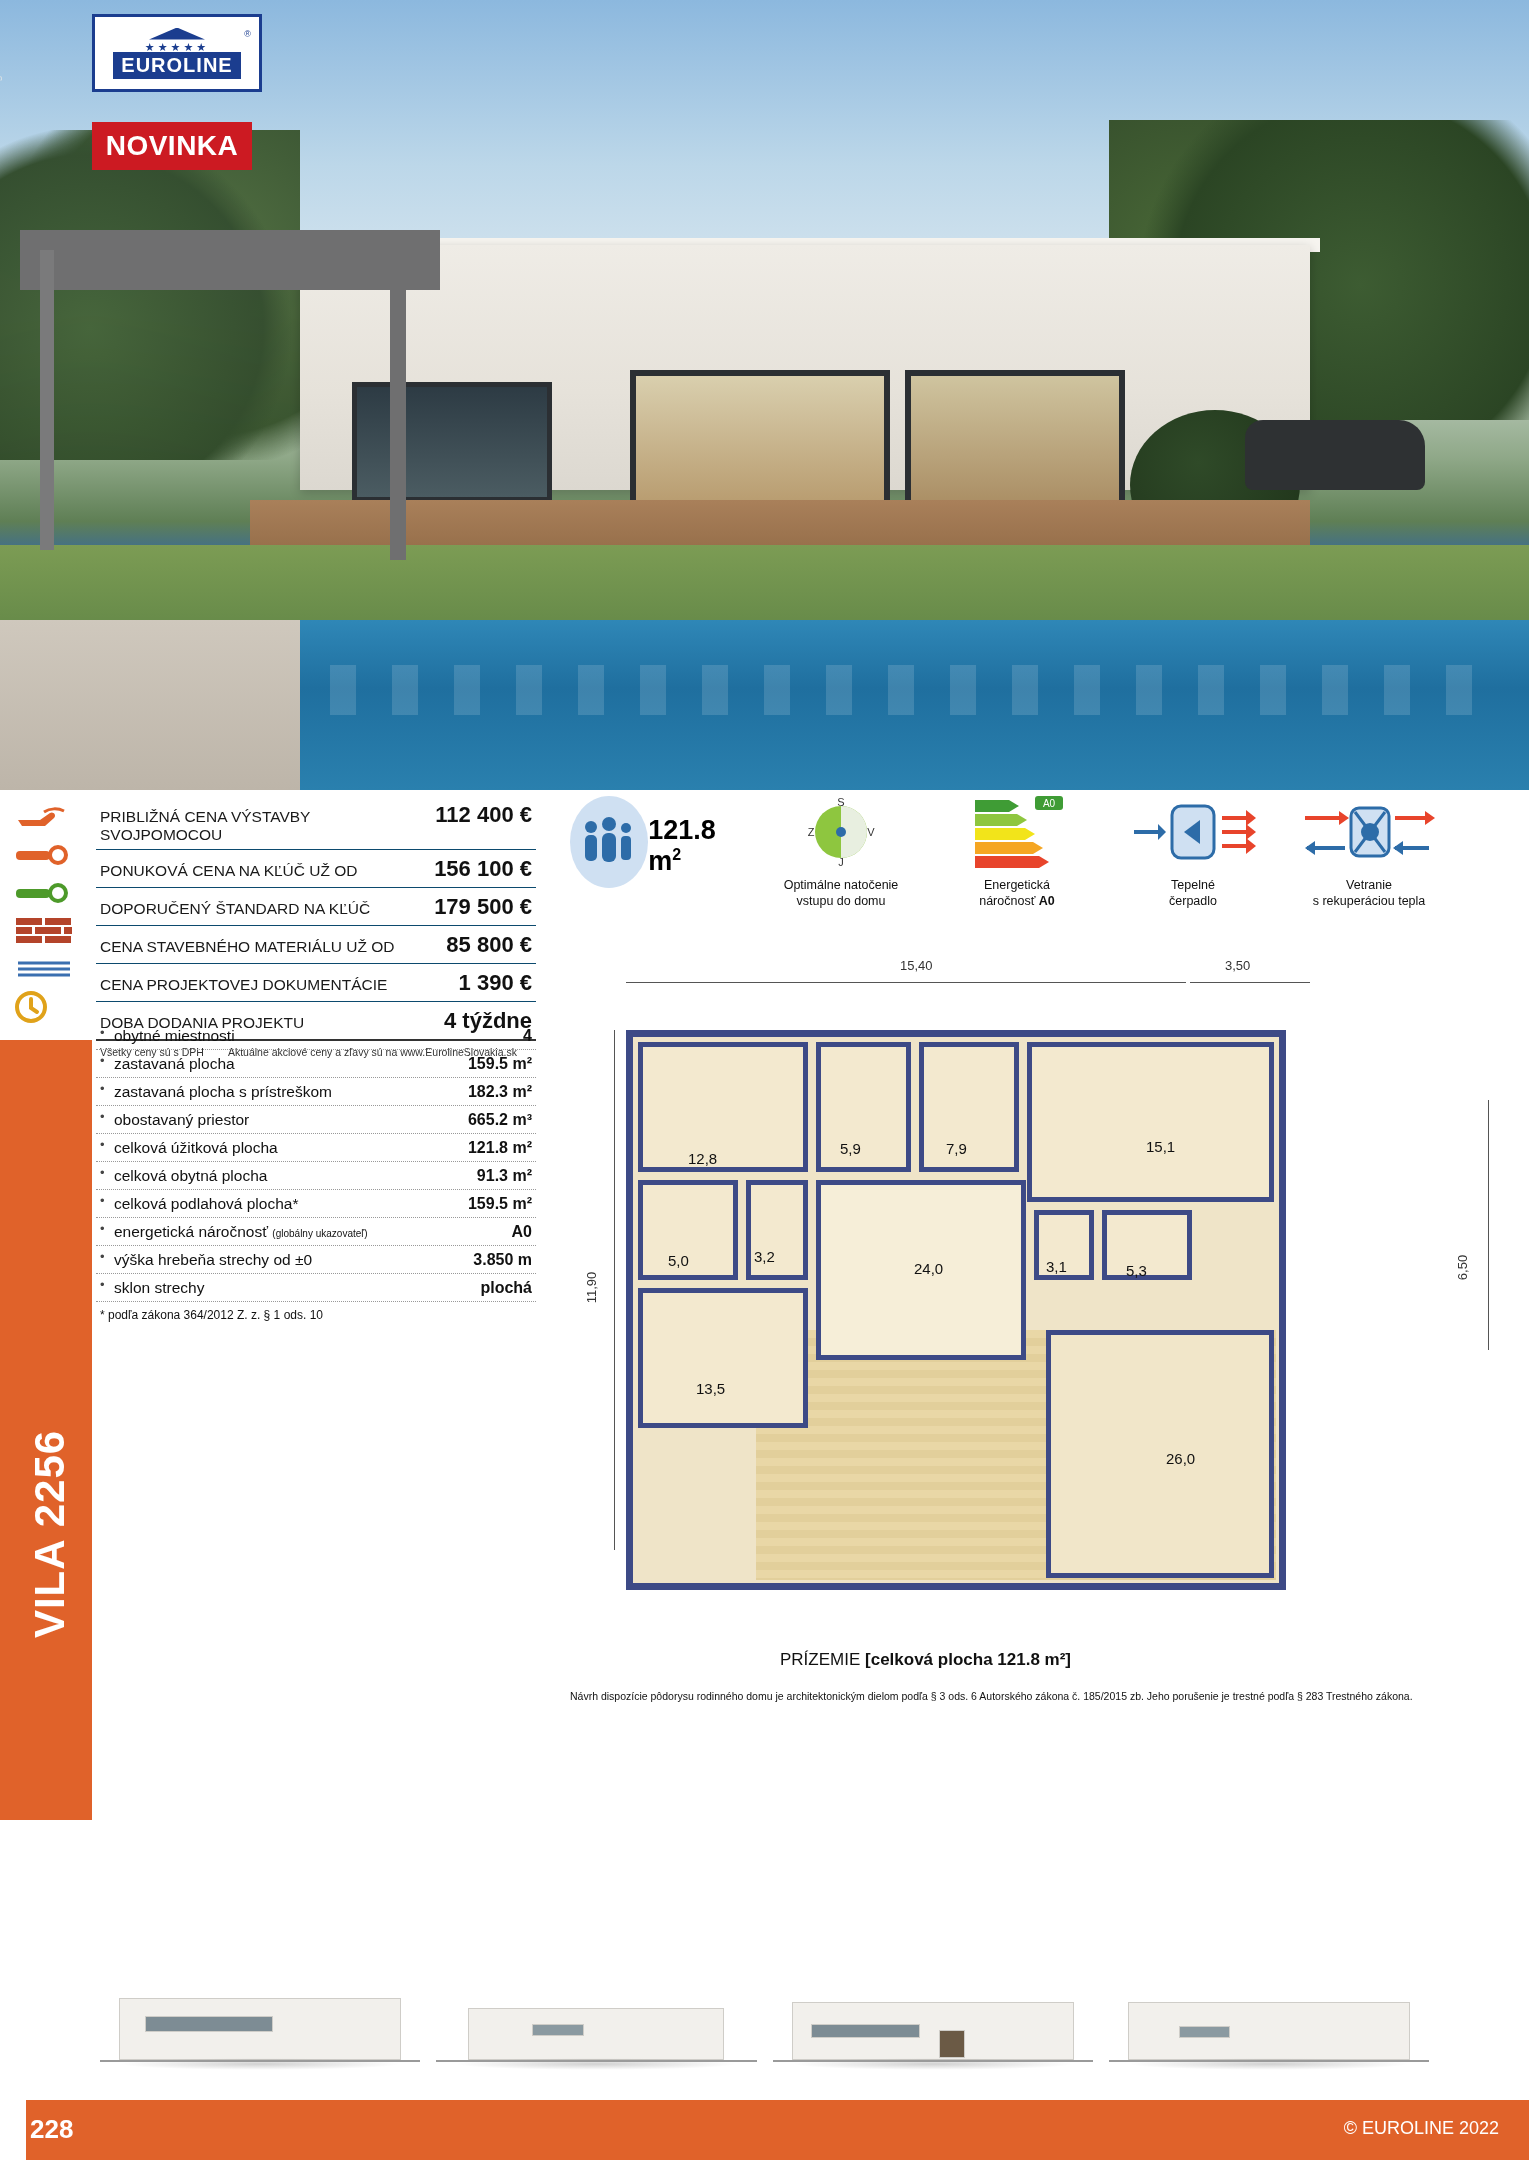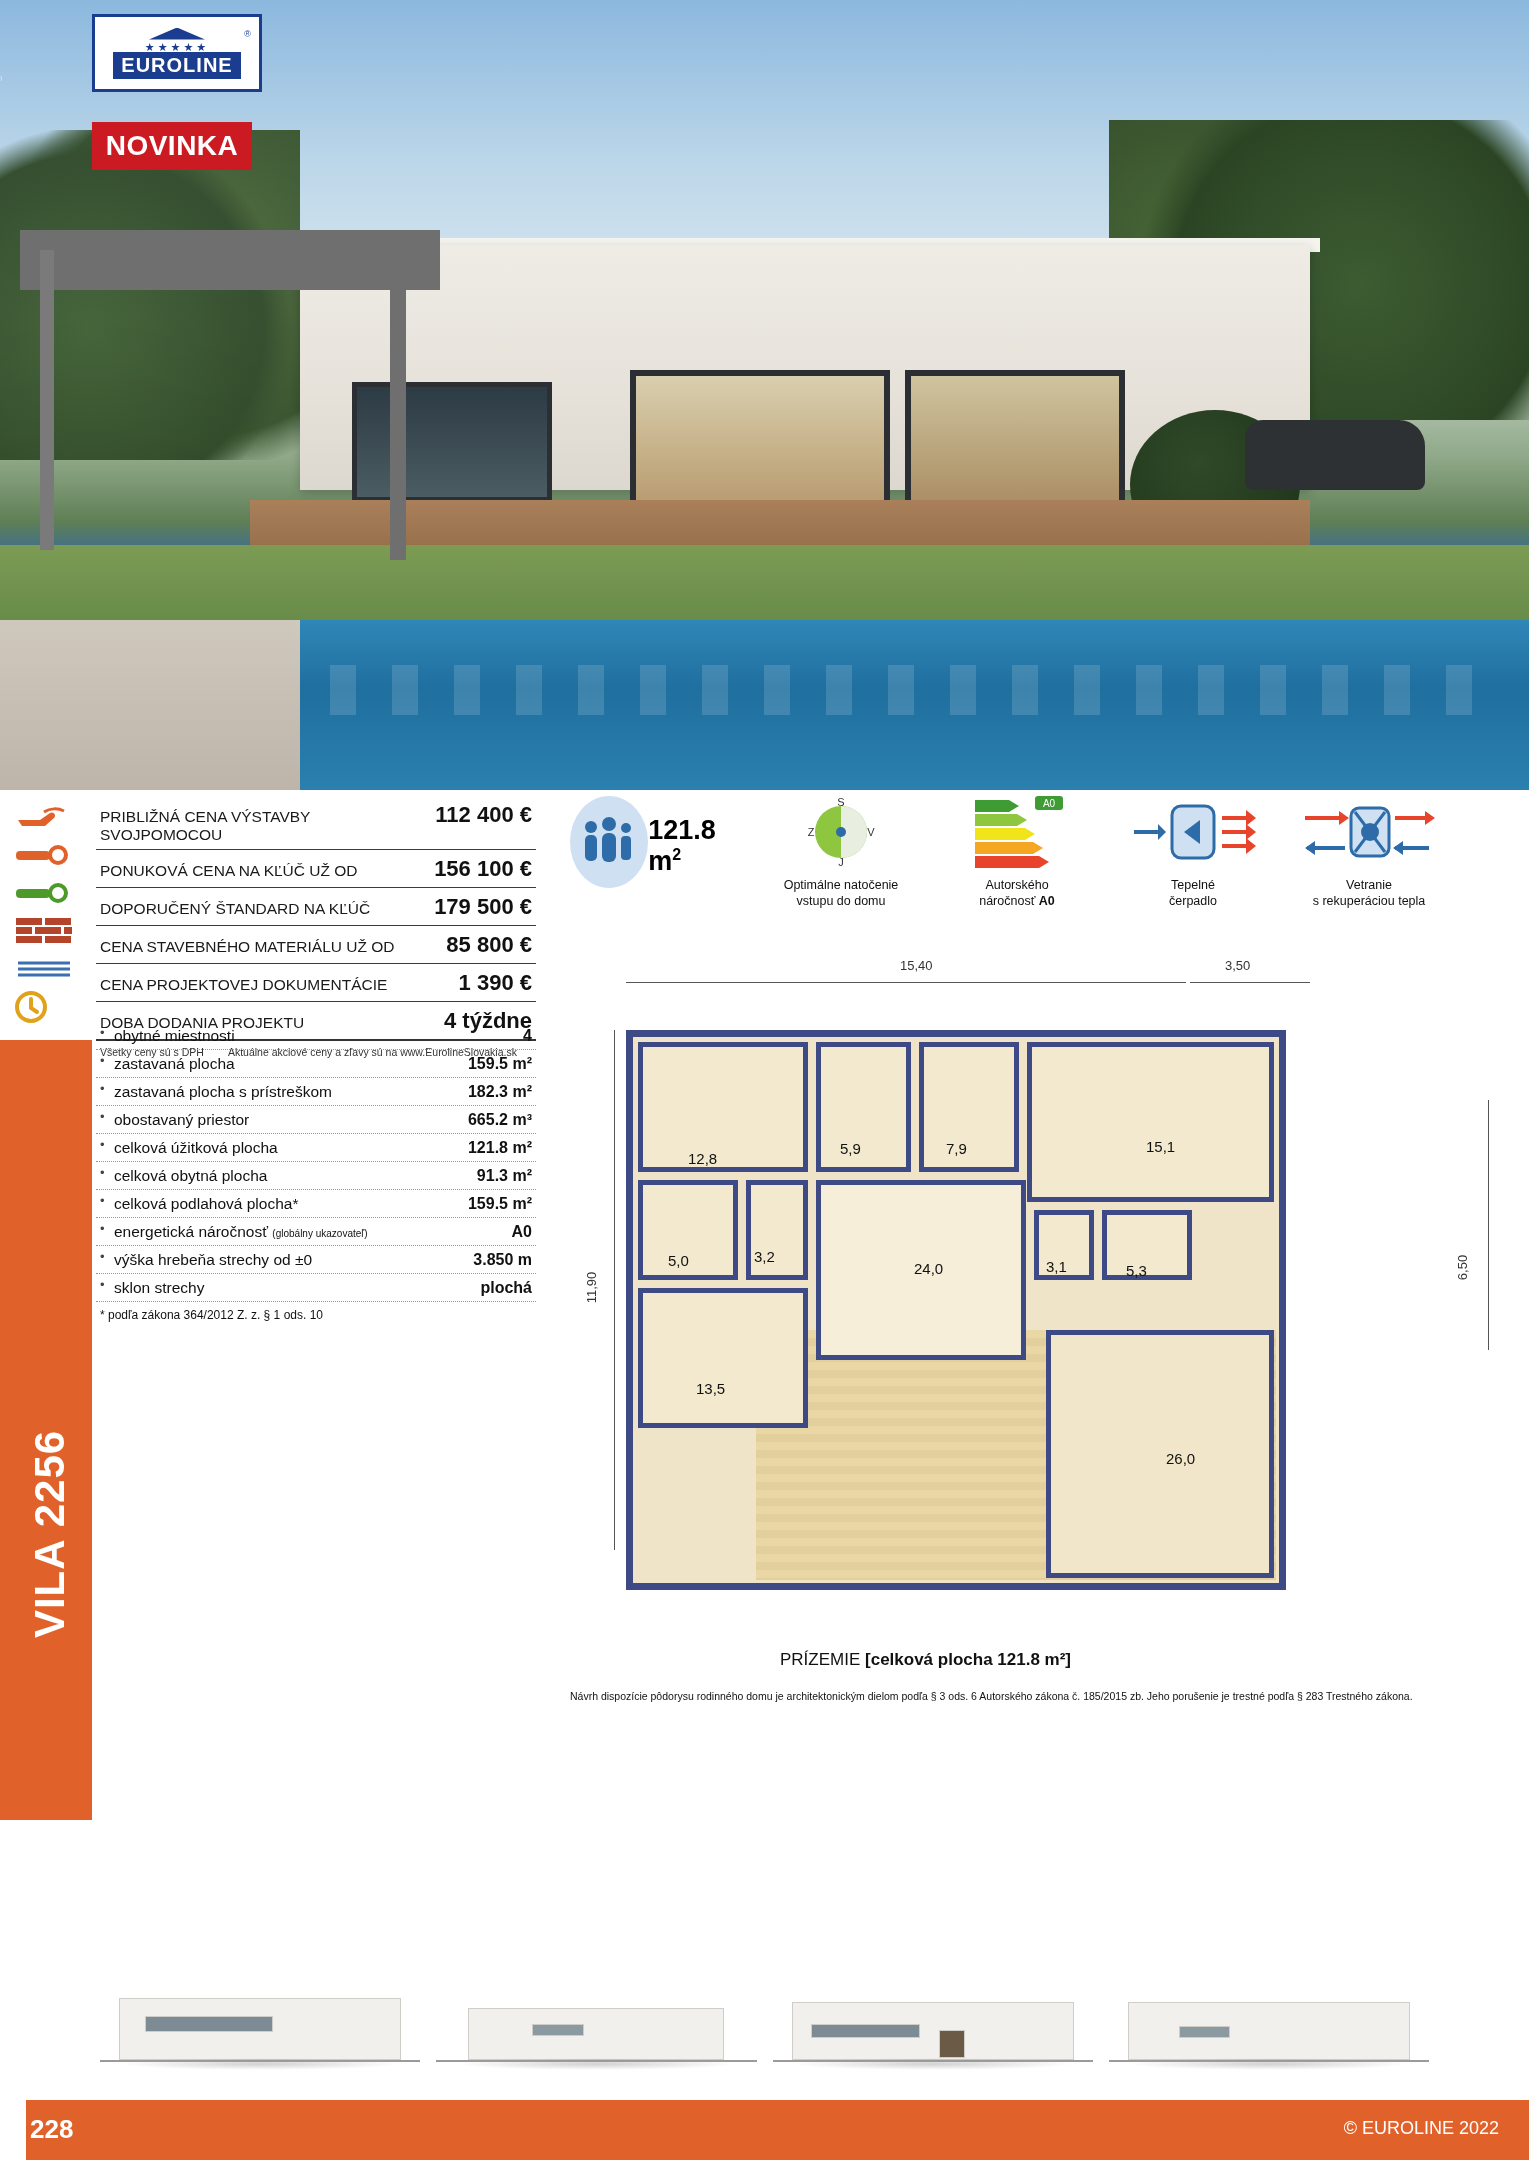--- a/index.html
+++ b/index.html
@@ -362,21 +362,21 @@
           <path d="M6 4h34l10 6-10 6H6z" fill="#3f9c35"></path>
           <path d="M6 18h42l10 6-10 6H6z" fill="#8ec63f"></path>
           <path d="M6 32h50l10 6-10 6H6z" fill="#f2e41a"></path>
           <path d="M6 46h58l10 6-10 6H6z" fill="#f5a623"></path>
           <path d="M6 60h64l10 6-10 6H6z" fill="#e8442b"></path>
         </g>
         <rect x="66" y="0" width="28" height="14" rx="3" fill="#3f9c35"></rect>
         <text x="80" y="11" font-size="10" text-anchor="middle" fill="#fff" font-family="Liberation Sans">A0</text>
       </svg>
       <div class="cap">
-        <div>Autorského</div>
+        <div>Energetická</div>
         <div>
           <span>náročnosť</span>
           <b>A0</b>
         </div>
       </div>
     </div>
 
     <div class="badge">
       <svg width="130" height="72" viewBox="0 0 130 72">
         <rect x="44" y="10" width="42" height="52" rx="9" fill="#cfe0f2" stroke="#2d6ca8" stroke-width="3"></rect>

